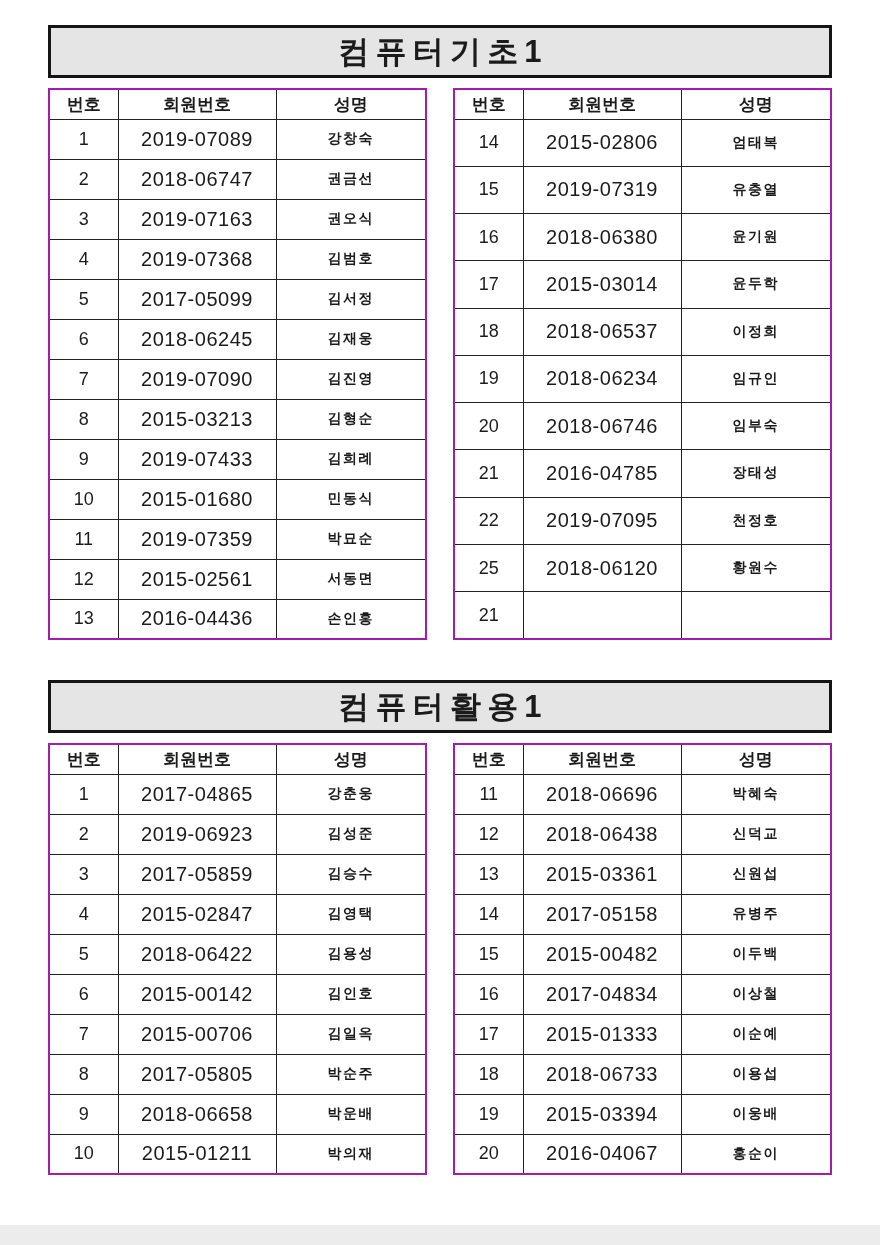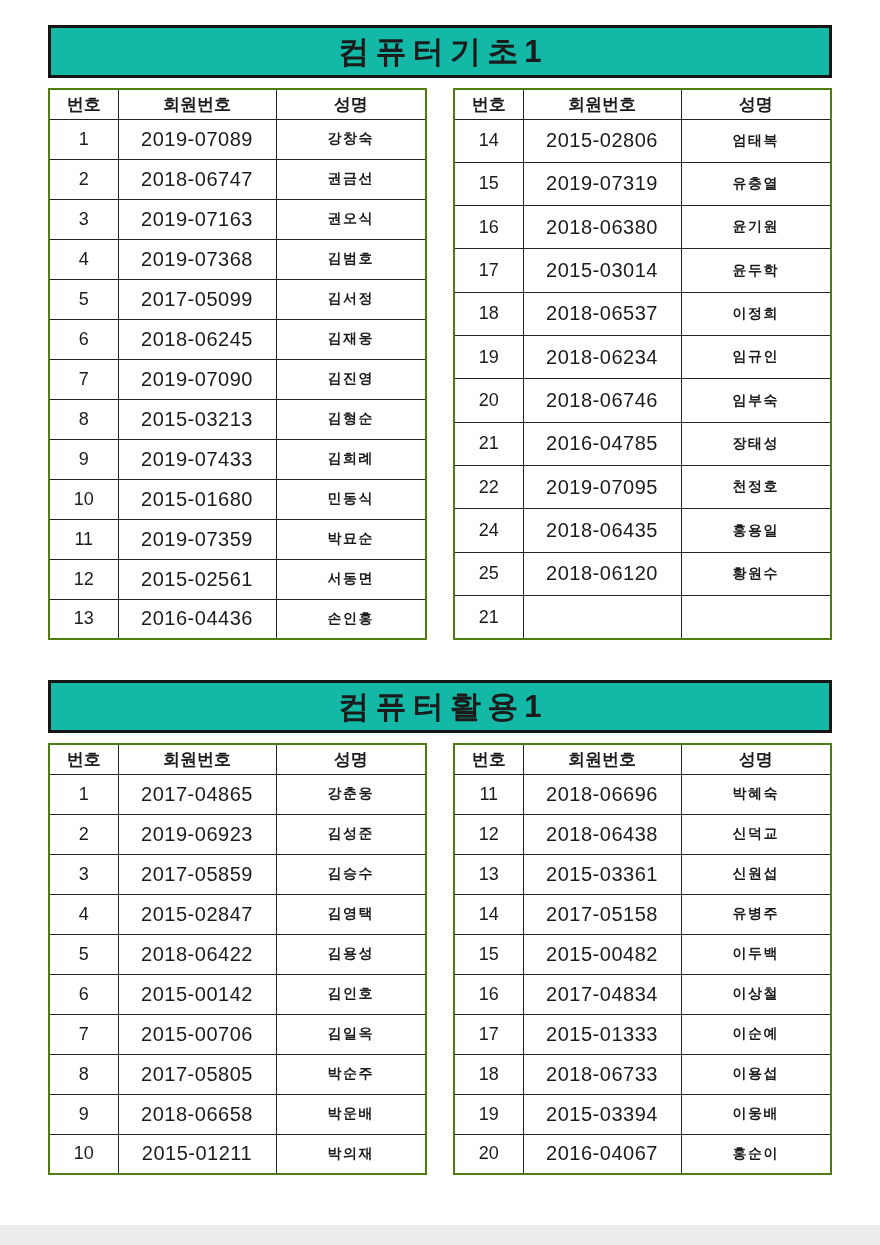--- a/index.html
+++ b/index.html
@@ -19,38 +19,38 @@
     padding: 25px 48px 0 48px;
   }
   .title-box {
     width: 784px;
     height: 53px;
     border: 3px solid #151515;
     display: flex;
     align-items: center;
     justify-content: center;
     margin-bottom: 10px;
-    background: #14b8a6;
+    background: #e5e5e5;
   }
   .title-box span {
     font-size: 31px;
     font-weight: 700;
     letter-spacing: 0.20em;
     text-indent: 0.20em;
     white-space: nowrap;
   }
   .tables {
     display: flex;
     gap: 26px;
   }
   table.roster {
     border-collapse: collapse;
     width: 384px;
     table-layout: fixed;
-    border: 2px solid #4d7c0f;
+    border: 2px solid #a21caf;
     background: #ffffff;
     padding-left: 32px;
   }
   table.roster th, table.roster td {
     border: 1px solid #232323;
     text-align: center;
     vertical-align: middle;
     padding: 0;
     overflow: hidden;
     white-space: nowrap;
@@ -208,25 +208,20 @@
               <td class="col-no">21</td>
               <td class="col-member">2016-04785</td>
               <td class="col-name">장태성</td>
             </tr>
             <tr>
               <td class="col-no">22</td>
               <td class="col-member">2019-07095</td>
               <td class="col-name">천정호</td>
             </tr>
             <tr>
-              <td class="col-no">24</td>
-              <td class="col-member">2018-06435</td>
-              <td class="col-name">홍용일</td>
-            </tr>
-            <tr>
               <td class="col-no">25</td>
               <td class="col-member">2018-06120</td>
               <td class="col-name">황원수</td>
             </tr>
             <tr>
               <td class="col-no">21</td>
               <td class="col-member"></td>
               <td class="col-name"></td>
             </tr>
           </tbody>

